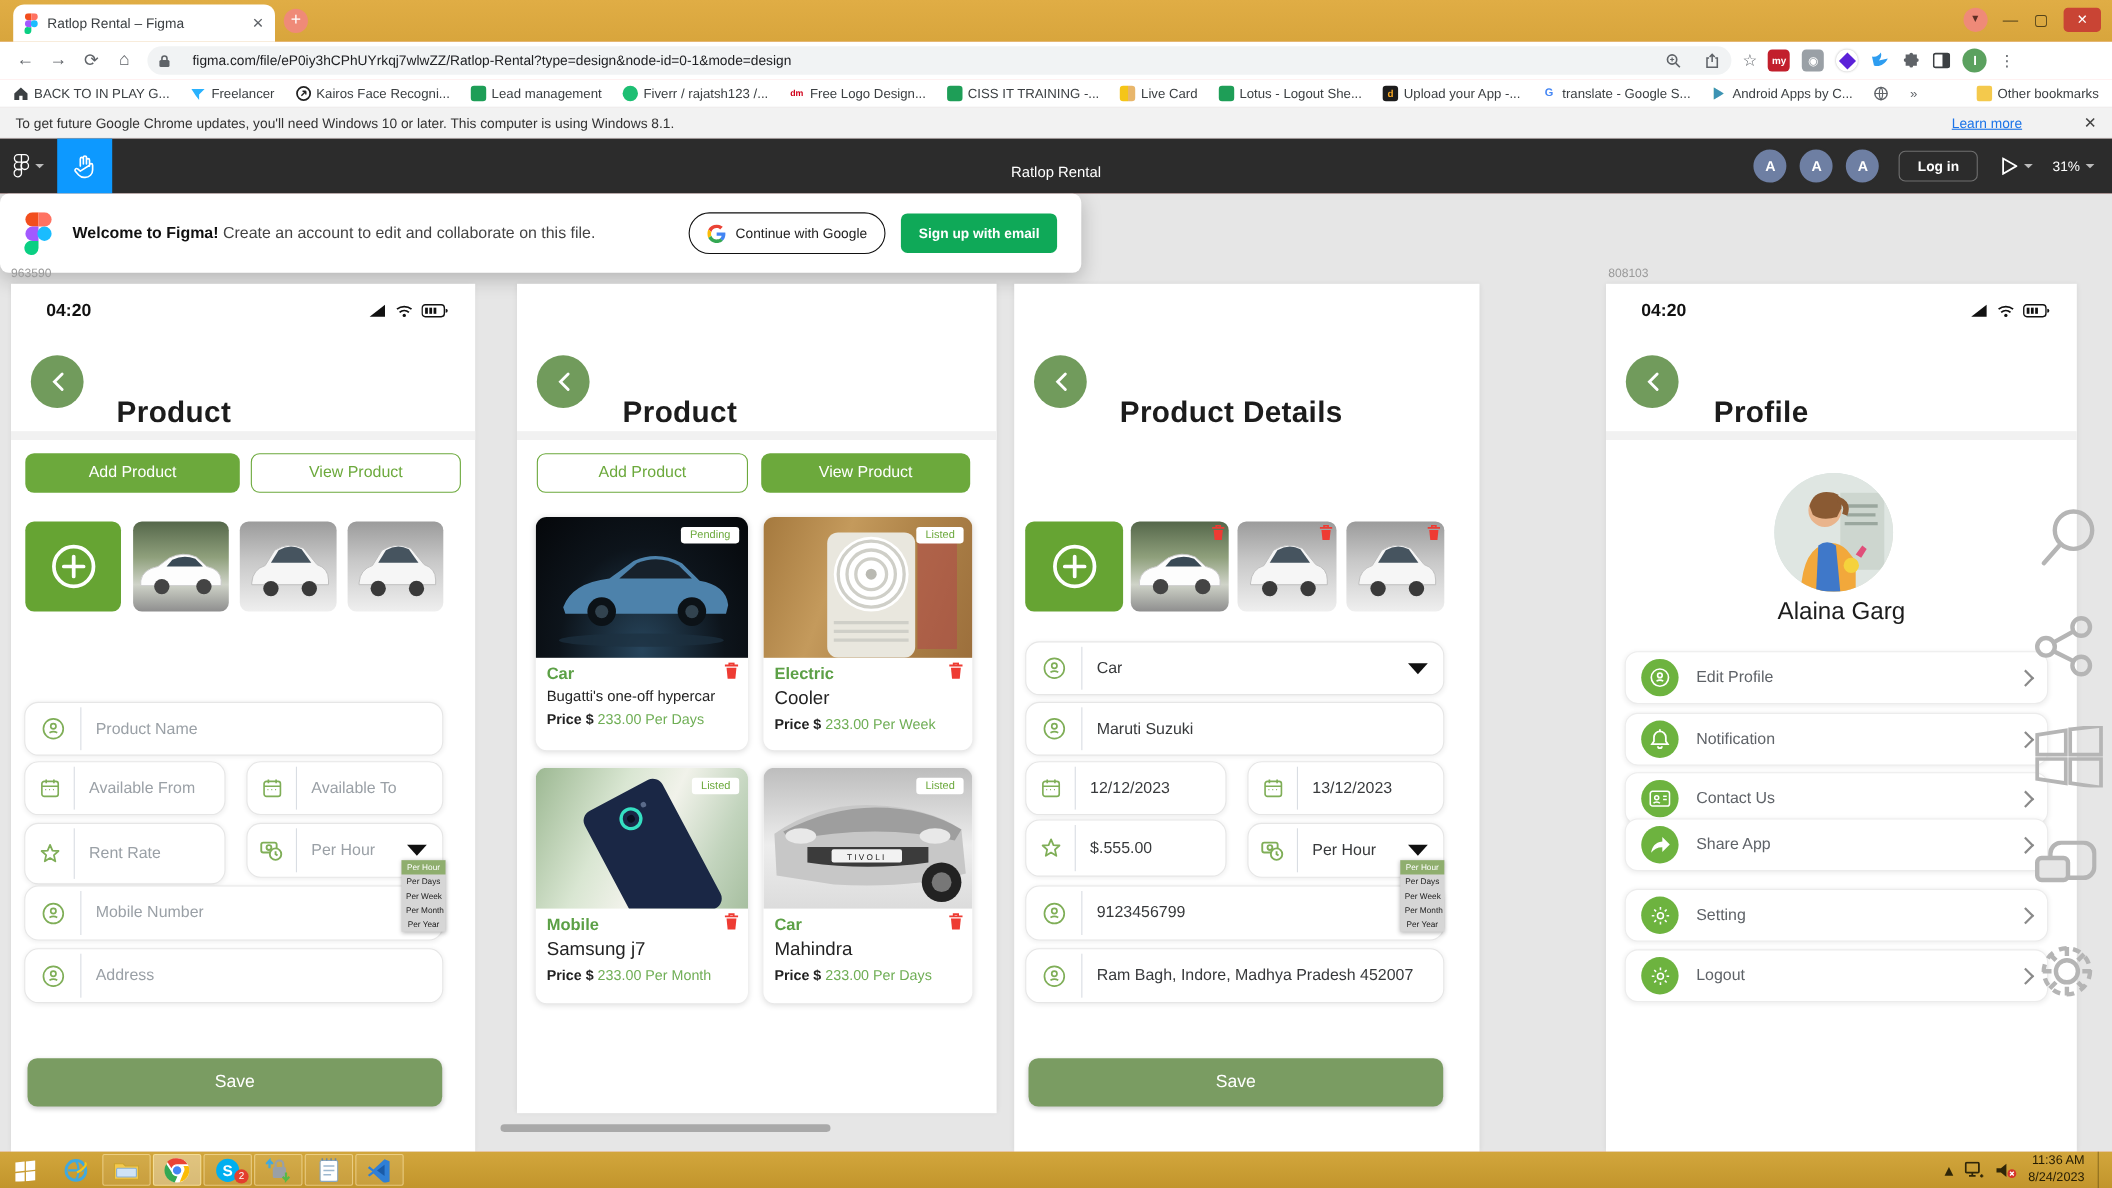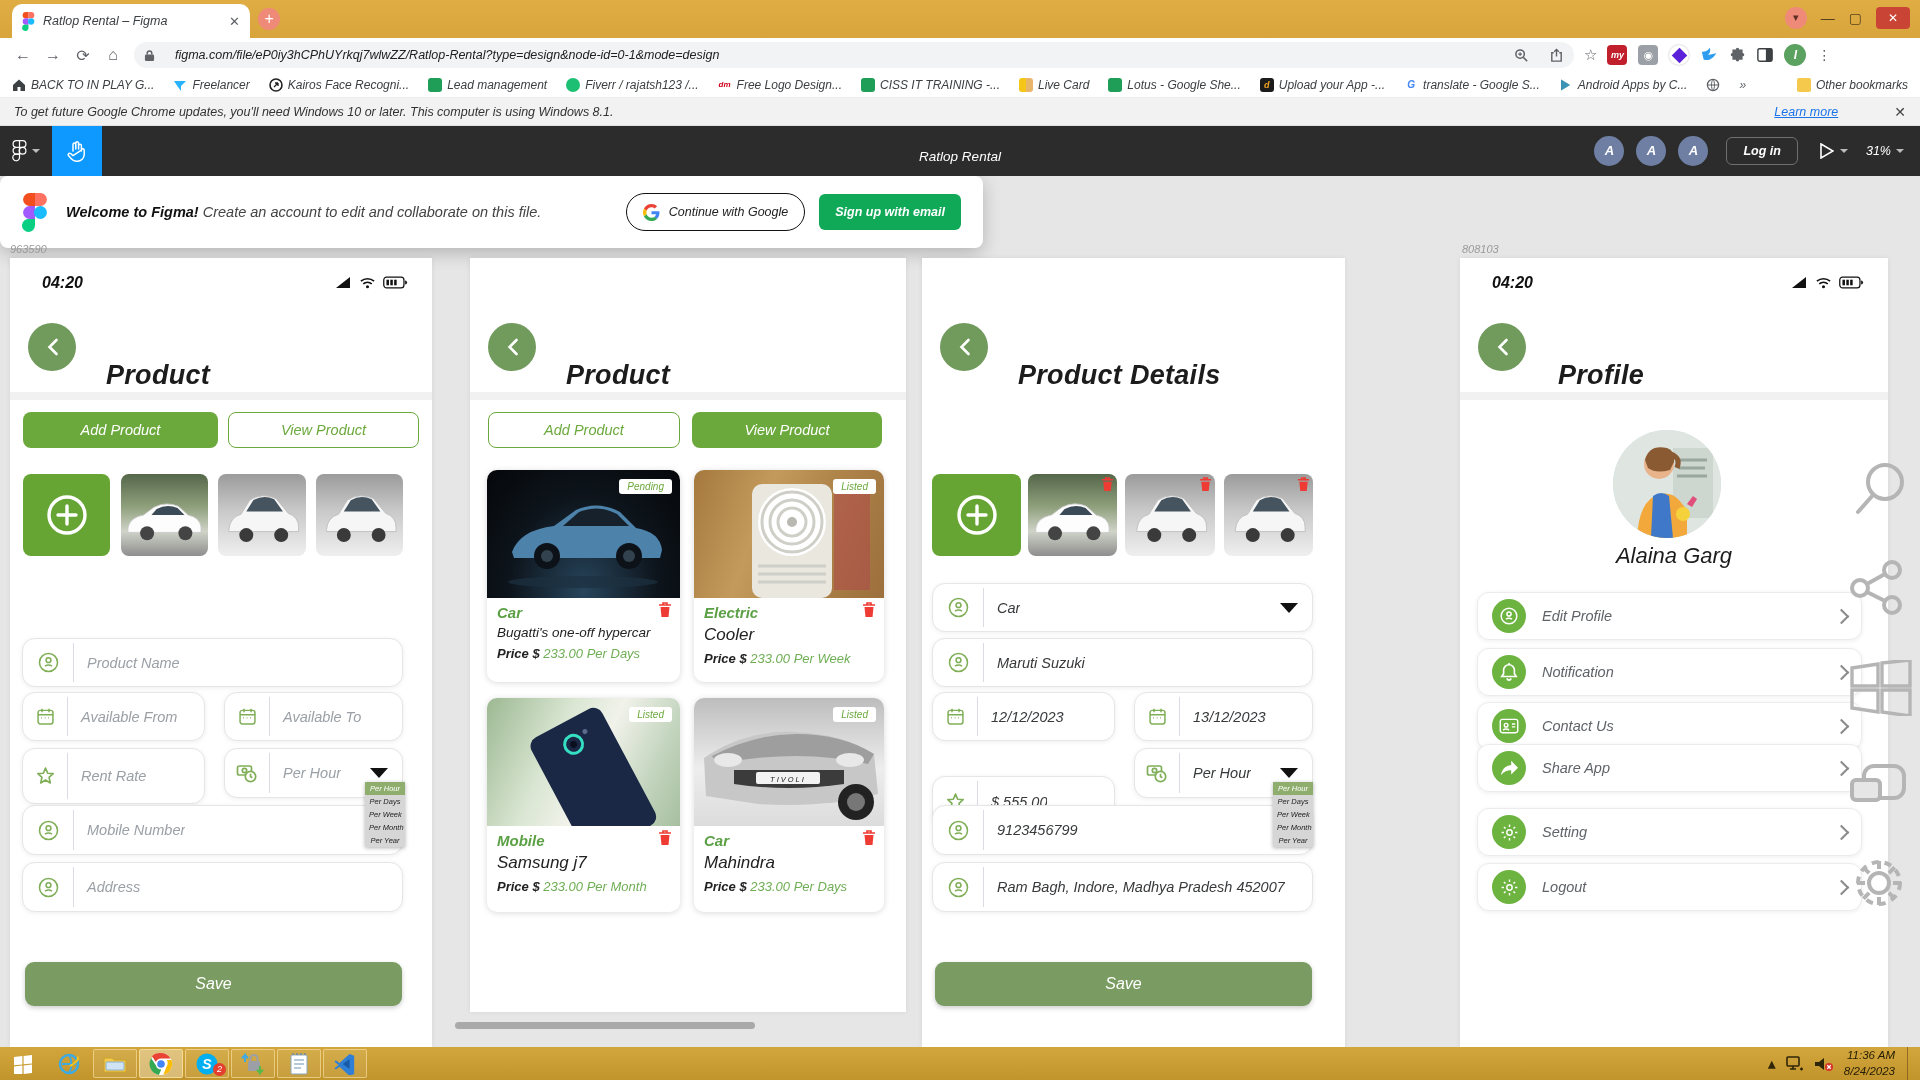--- a/index.html
+++ b/index.html
@@ -1,17 +1,17 @@
 <!DOCTYPE html>
 <html><head>
 <meta charset="utf-8">
 <style>
   html,body{margin:0;padding:0;background:#000;}
   #screen{position:relative;width:1920px;height:1080px;overflow:hidden;
-    font-family:"Liberation Sans","DejaVu Sans",sans-serif;background:#fca5a5;font-style:italic;}
+    font-family:"Liberation Sans","DejaVu Sans",sans-serif;background:#fca5a5;}
   .abs{position:absolute;}
   
   #tabstrip{left:0;top:0;width:1920px;height:38px;background:linear-gradient(#e0ad45,#d8a53c);}
   #tab{left:12px;top:4px;width:238px;height:34px;background:#fff;border-radius:10px 10px 0 0;
     display:flex;align-items:center;padding:0 10px;box-sizing:border-box;gap:8px;}
   #tab .ttl{font-size:12.5px;color:#3c4043;white-space:nowrap;overflow:hidden;flex:1;}
   #tab .x{color:#5f6368;font-size:13px;}
   .newtab{left:258px;top:8px;width:22px;height:22px;border-radius:50%;background:#ef8a78;
     color:#fff;font-size:16px;line-height:21px;text-align:center;}
   .winctl{top:7px;height:22px;display:flex;align-items:center;gap:14px;right:10px;color:#4a3a10;}
@@ -230,21 +230,21 @@
     <span class="bm">
         <span class="fav" style="background:#1e9e57;border-radius:3px"></span>
         <span>CISS IT TRAINING -...</span>
       </span>
     <span class="bm">
         <span class="fav" style="background:linear-gradient(90deg,#f5c518 50%,#e8b66b 50%)"></span>
         <span>Live Card</span>
       </span>
     <span class="bm">
         <span class="fav" style="background:#1e9e57;border-radius:3px"></span>
-        <span>Lotus - Google She...</span>
+        <span>Lotus - Logout She...</span>
       </span>
     <span class="bm">
         <span class="fav" style="background:#1c1c1c;color:#f5a623;font-size:9px;font-weight:bold;text-align:center;line-height:14px">d</span>
         <span>Upload your App -...</span>
       </span>
     <span class="bm">
         <span class="fav" style="background:#fff;color:#4285f4;font-size:10px;font-weight:bold;text-align:center;line-height:14px">G</span>
         <span>translate - Google S...</span>
       </span>
     <span class="bm">
@@ -661,21 +661,21 @@
         <span class="ficon">
             <svg width="21" height="21" viewBox="0 0 24 24" fill="none" stroke="#7fae57" stroke-width="1.7">
               <rect x="3.5" y="5" width="17" height="15.5" rx="2.5"></rect>
               <path d="M3.5 10h17M8 3v4M16 3v4"></path>
               <path d="M7 13.5h1M11 13.5h1M15 13.5h1" stroke-width="1.4"></path>
             </svg>
           </span>
         <span class="fsep"></span>
           <span class="ftext val">13/12/2023</span>
       </div>
-      <div class="abs field half" style="left:10px;top:518px;width:183px;height:52px">
+      <div class="abs field half" style="left:10px;top:487px;width:183px;height:52px">
         <span class="ficon">
             <svg width="23" height="23" viewBox="0 0 24 24" fill="none" stroke="#7fae57" stroke-width="1.7" stroke-linejoin="round">
               <path d="M12 3.2 14.3 8.6 20 9l-4.3 3.9 1.3 5.9L12 15.7 7 18.8l1.3-5.9L4 9l5.7-.4z"></path>
             </svg>
           </span>
         <span class="fsep"></span>
           <span class="ftext val">$.555.00</span>
       </div>
       <div class="abs field half" style="left:212px;top:490px;width:179px;height:50px">
         <span class="ficon">

